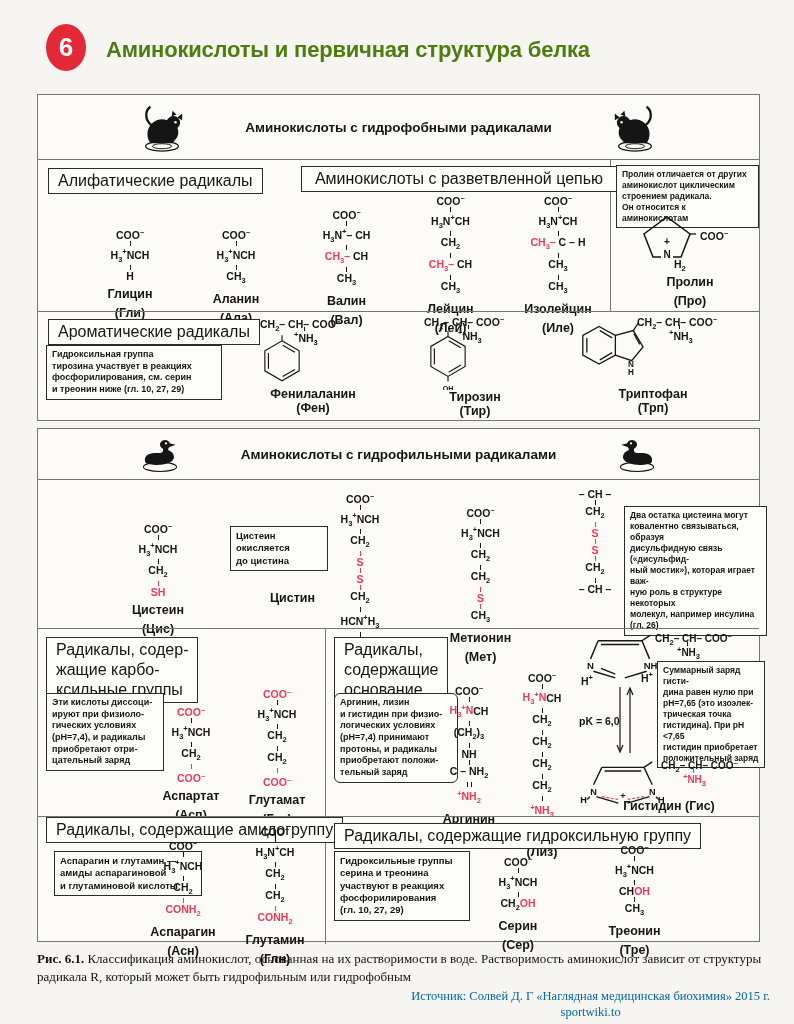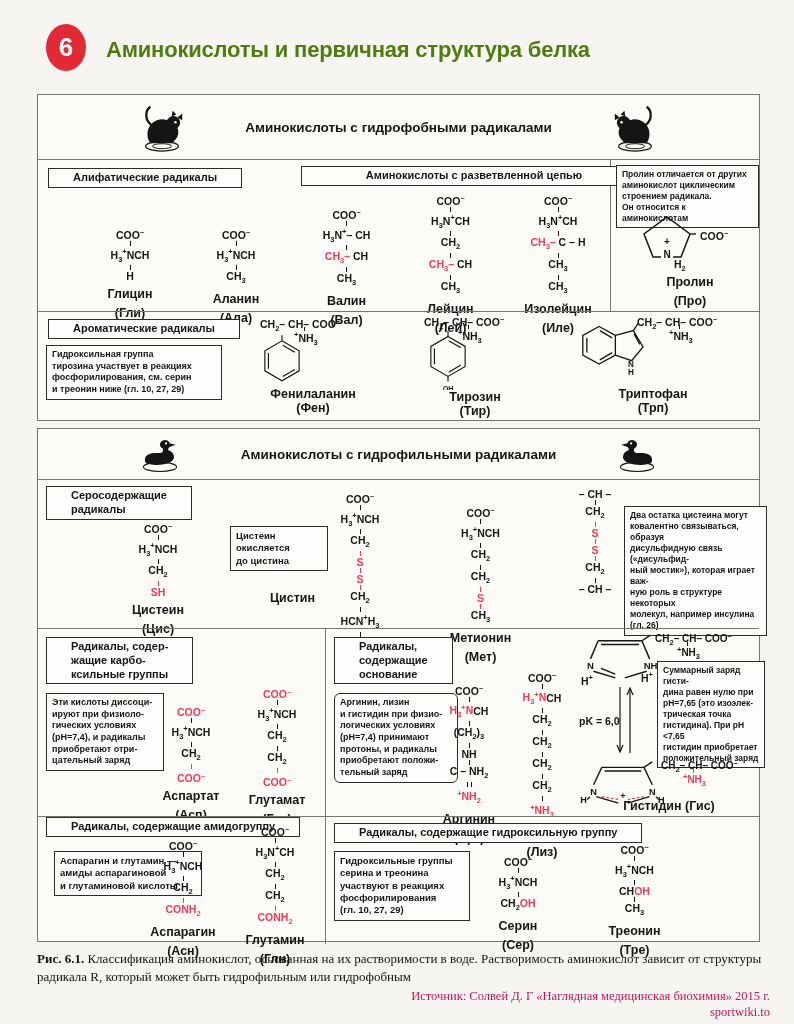--- a/index.html
+++ b/index.html
@@ -9,44 +9,44 @@
   
   .badge{position:absolute;left:46px;top:24px;width:40px;height:47px;border-radius:50%;
          background:#e32936;color:#fff;font-weight:bold;font-size:26px;line-height:47px;text-align:center;}
   .pagetitle{position:absolute;left:106px;top:37px;font-size:22px;font-weight:bold;color:#4d7c0f;letter-spacing:-0.2px;}
   
   .panel{position:absolute;left:37px;width:723px;border:1px solid #76756e;background:#fcfbf8;box-sizing:border-box;}
   .phead{display:flex;align-items:center;justify-content:center;gap:58px;border-bottom:1px solid #76756e;}
   .ptitle{font-weight:bold;font-size:13.5px;}
   .row{position:relative;}
   .vline{position:absolute;top:0;bottom:0;border-left:1px solid #76756e;}
-  .lblbox{position:absolute;border:1.3px solid #2b2b28;background:#fdfdfb;font-weight:bold;
-          font-size:11px;line-height:1.25;padding:2px 24px;white-space:pre-line;}
+  .lblbox{position:absolute;border:1.3px solid #2b2b28;background:#fdfdfb;font-weight:normal;
+          font-size:16px;line-height:1.25;padding:2px 9px;white-space:pre-line;}
   .notebox{position:absolute;border:1.5px solid #2b2b28;background:#fdfdfb;font-weight:bold;
            font-size:9px;line-height:1.3;padding:3px 5px;white-space:pre-line;}
   
   .struct{position:absolute;text-align:center;}
   .fl{font-weight:bold;font-size:10.5px;line-height:12px;white-space:nowrap;}
   sub,sup{font-size:7.5px;}
   .bond{width:0;height:5px;border-left:1.4px solid #151515;margin:0 auto;}
   .bond.rb{border-color:#ee3a56;}
   .bond.dbl{width:3px;border-right:1.4px solid #151515;}
   .rd{color:#ee3a56;}
   .sname{font-weight:bold;font-size:12.5px;line-height:13px;margin-top:6px;}
   .chain{position:absolute;font-weight:bold;font-size:10.5px;white-space:nowrap;}
   .vb{position:absolute;width:0;height:4px;border-left:1.3px solid #151515;}
   .vb.rbv{border-color:#ee3a56;}
   .aname{position:absolute;width:100%;text-align:center;font-weight:bold;font-size:12.5px;left:0;}
   svg text{font-family:"Liberation Sans","DejaVu Sans",sans-serif;font-weight:bold;font-size:10px;fill:#151515;}
   
   .caption{position:absolute;left:37px;top:950px;width:727px;font-family:"Liberation Serif","DejaVu Serif",serif;
            font-size:13px;line-height:1.4;color:#131313;}
   .caption b{font-weight:bold;}
-  .source{position:absolute;right:24px;top:988px;text-align:right;font-family:"Liberation Serif","DejaVu Serif",serif;
-          font-size:12.5px;line-height:1.3;color:#be185d;}
+  .source{position:absolute;right:24px;top:988px;text-align:center;font-family:"Liberation Serif","DejaVu Serif",serif;
+          font-size:12.5px;line-height:1.3;color:#0369a1;}
 </style>
 </head>
 <body>
 
 <div class="badge">6</div>
 <div class="pagetitle">Аминокислоты и первичная структура белка</div>
 
 <div class="panel" style="top:94px;height:327px;">
 
   <div class="phead" style="height:64px;">
@@ -238,22 +238,20 @@
     <div class="ptitle">Аминокислоты с гидрофильными радикалами</div>
     <svg width="46" height="40" viewBox="0 0 50 42">
       <ellipse cx="25" cy="35" rx="18" ry="5" fill="none" stroke="#151515" stroke-width="1.2"></ellipse>
       <path d="M41,30 C43,24 38,20 31,20 L24,20 C22,19 21,17 22,15 C25,14 26,10 24,8 C22,5 17,5 15,8 C14,10 14,13 16,15 L16,17 C12,18 9,22 10,26 C12,31 20,33 28,33 C34,33 39,32 41,30 Z" fill="#151515"></path>
       <path d="M16,9 L8,11 L16,14 Z" fill="#151515"></path>
       <circle cx="18.5" cy="9.5" r="1.2" fill="#fff"></circle>
     </svg>
   </div>
 
   <div class="row" style="height:148px;">
-    <div class="lblbox" style="left:8px;top:6px;">Серосодержащие
-радикалы</div>
 
     <div class="struct" style="left:75px;top:40px;width:90px;">
       <div class="flines">
           <div class="fl">COO<sup>–</sup></div>
           <div class="bond"></div>
           <div class="fl">H<sub>3</sub><sup>+</sup>NCH</div>
           <div class="bond"></div>
           <div class="fl">CH<sub>2</sub></div>
           <div class="bond rb"></div>
           <div class="fl"><span class="rd">SH</span></div>

